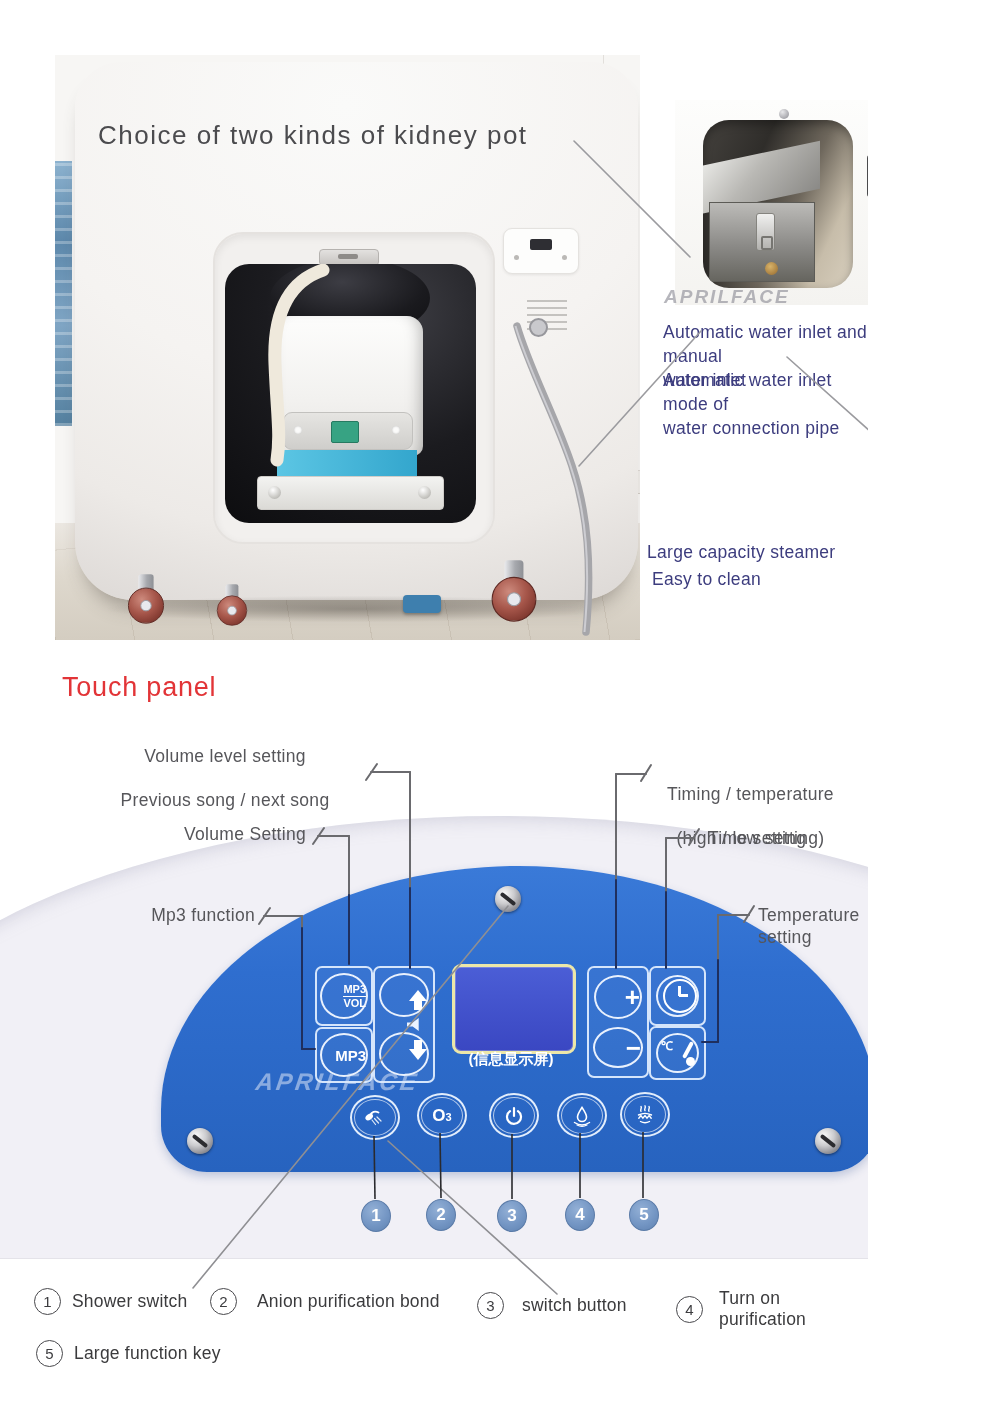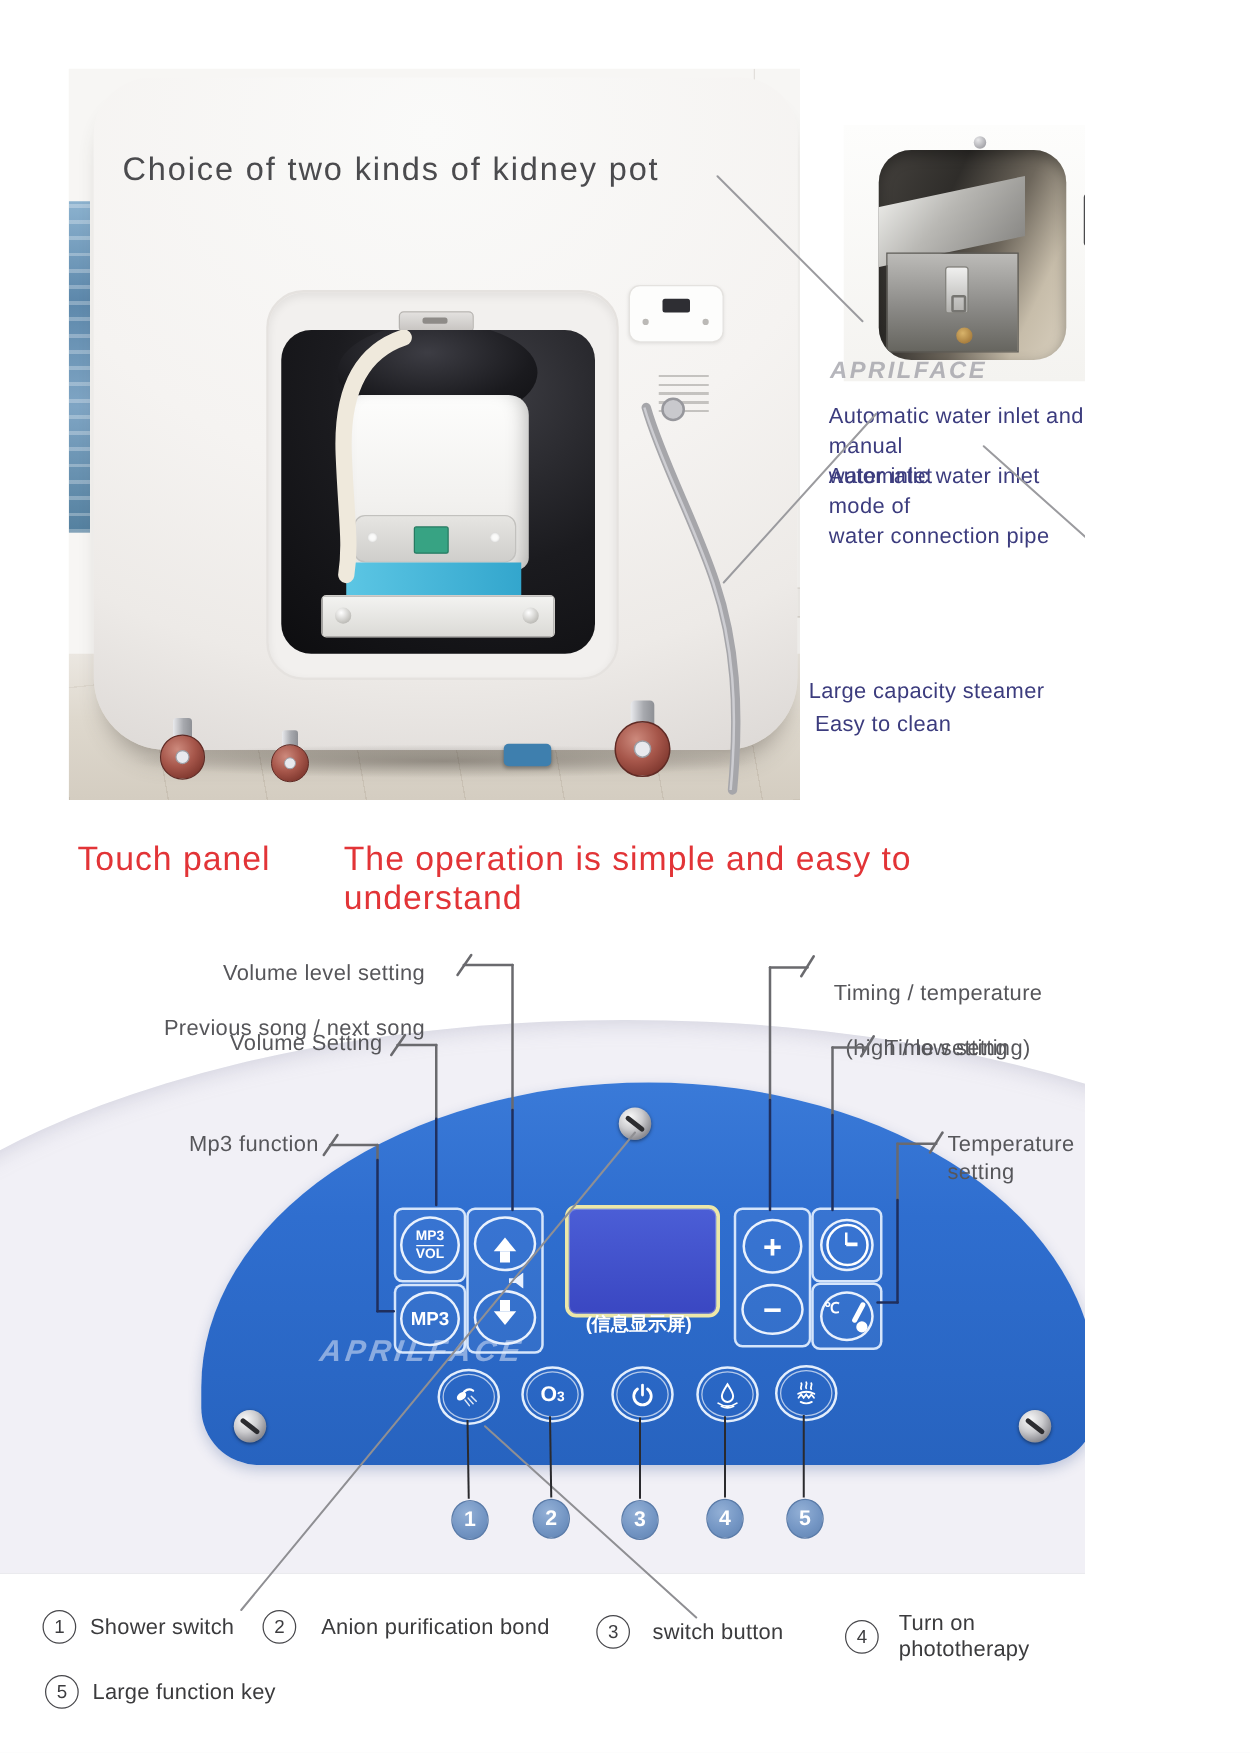--- a/index.html
+++ b/index.html
@@ -77,21 +77,21 @@
     border-radius:358px 358px 46px 46px/244px 244px 46px 46px;
     background:linear-gradient(180deg,#3a7ad8 0%,#2f6ecf 35%,#2763bf 100%);
     box-shadow:0 4px 10px rgba(40,70,140,.25)}
   .screw{position:absolute;width:26px;height:26px;border-radius:50%;
     background:radial-gradient(circle at 35% 30%,#fafafa 0%,#cccccf 40%,#8f8f95 72%,#606066 100%);
     box-shadow:0 1px 3px rgba(0,0,0,.5)}
   .screw::after{content:"";position:absolute;left:4px;top:11px;width:18px;height:4px;background:#2c2c30;border-radius:2px;transform:rotate(38deg)}
 
   
   .pbox{position:absolute;z-index:6;border:2px solid rgba(222,236,253,.95);border-radius:7px;background:rgba(140,180,240,.10)}
-  .poval{position:absolute;border:2.5px solid #e9f1fd;border-radius:50%;display:flex;flex-direction:column;align-items:center;justify-content:center;color:#fff}
+  .poval{position:absolute;border:2.5px solid #e9f1fd;border-radius:50%;display:flex;flex-direction:column;align-items:flex-end;justify-content:center;color:#fff}
   .display{position:absolute;left:452px;top:964px;width:118px;height:84px;z-index:6;border:3px solid #ece7a9;border-radius:9px;
     background:linear-gradient(180deg,#4b5ed6 0%,#3a47c2 100%);box-shadow:0 0 0 1px rgba(255,255,255,.25) inset}
   .cap{position:absolute;left:438px;top:1050px;width:146px;text-align:center;z-index:6;color:#fff;font-weight:bold;font-size:15px}
   .arr{position:relative;width:0;height:0;border-left:9px solid transparent;border-right:9px solid transparent}
   .arr.up{border-bottom:11px solid #fff}
   .arr.up::after{content:"";position:absolute;left:-4px;top:11px;width:8px;height:9px;background:#fff}
   .arr.dn{border-top:11px solid #fff}
   .arr.dn::after{content:"";position:absolute;left:-4px;top:-20px;width:8px;height:9px;background:#fff}
   .spk{position:absolute;left:32px;top:50px;width:15px;height:13px;background:#eaf2ff;z-index:7;
     clip-path:polygon(0 35%,38% 35%,78% 0,78% 100%,38% 65%,0 65%)}
@@ -200,32 +200,31 @@
   <div class="txt title">Choice of two kinds of kidney pot</div>
   <div class="wm hero">APRILFACE</div>
   <div class="txt navy" style="left:663px;top:320px">Automatic water inlet and manual
 water inlet</div>
   <div class="txt navy" style="left:663px;top:368px">Automatic water inlet mode of
 water connection pipe</div>
   <div class="txt navy" style="left:647px;top:540px">Large capacity steamer</div>
   <div class="txt navy" style="left:652px;top:567px">Easy to clean</div>
 
   <span class="red" style="left:62px">Touch panel</span>
-  <span class="red" style="left:275px">The operation is simple and easy to understand</span>
 
   <div class="panel-zone">
     <div class="arch"></div>
     <div class="dome"></div>
     <div class="screw" style="left:495px;top:186px"></div>
     <div class="screw" style="left:187px;top:428px"></div>
     <div class="screw" style="left:815px;top:428px"></div>
   </div>
   <div class="wm panel">APRILFACE</div>
 
-  <div class="txt lbl" style="left:110px;top:745px;width:230px;text-align:right">
+  <div class="txt lbl" style="left:110px;top:723px;width:230px;text-align:center">
     <span>Volume level setting</span><br>
     <span>Previous song / next song</span>
   </div>
   <div class="txt lbl" style="left:168px;top:823px;width:138px;text-align:right">Volume Setting</div>
   <div class="txt lbl" style="left:135px;top:904px;width:120px;text-align:right">Mp3 function</div>
   <div class="txt lbl" style="left:648px;top:761px;width:205px;text-align:center">
     <span>Timing / temperature</span><br>
     <span>(high / low setting)</span>
   </div>
   <div class="txt lbl" style="left:708px;top:827px">Time setting</div>
@@ -341,21 +340,21 @@
   <div class="legend-row" style="left:210px;top:1288px;gap:20px">
     <span class="cnum">2</span>
     <span class="llab">Anion purification bond</span>
   </div>
   <div class="legend-row" style="left:477px;top:1292px;gap:18px">
     <span class="cnum">3</span>
     <span class="llab">switch button</span>
   </div>
   <div class="legend-row" style="left:676px;top:1288px;gap:16px">
     <span class="cnum">4</span>
-    <span class="llab">Turn on phototherapy</span>
+    <span class="llab">Turn on purification</span>
   </div>
   <div class="legend-row" style="left:36px;top:1340px;gap:11px">
     <span class="cnum">5</span>
     <span class="llab">Large function key</span>
   </div>
 
   <svg class="overlay" width="1000" height="1402" viewBox="0 0 1000 1402">
 
     <path d="M517 326 C529 368 557 420 572 466 C588 514 592 566 586 632" stroke="#a6a6aa" stroke-width="7.5" fill="none" stroke-linecap="round"></path>
     <path d="M515.5 326 C527.5 368 555.5 420 570.5 466 C586.5 514 590.5 566 584.5 632" stroke="#cdcdd2" stroke-width="2" fill="none"></path>

